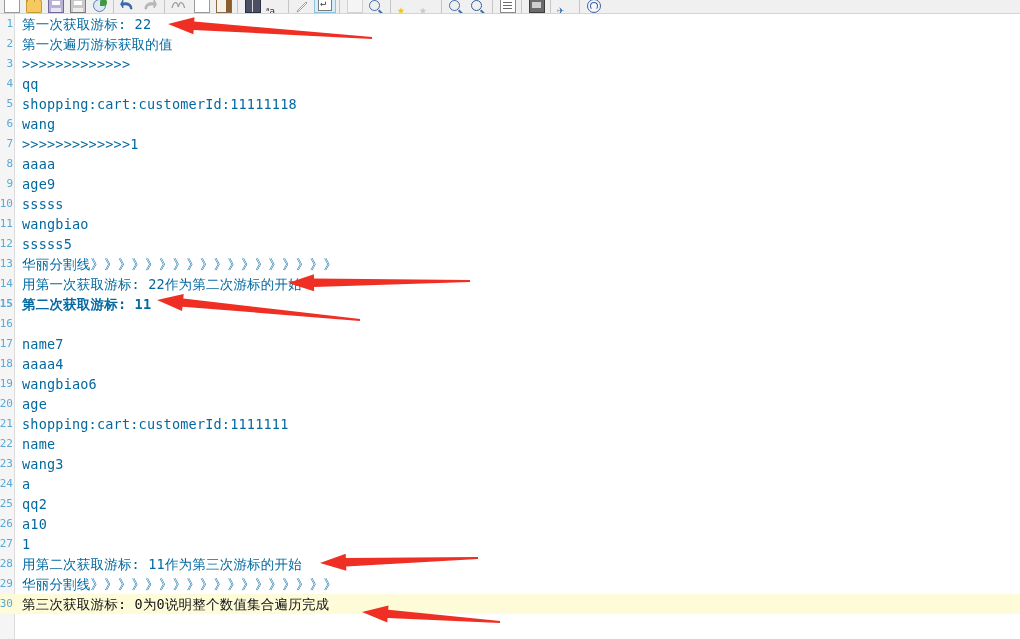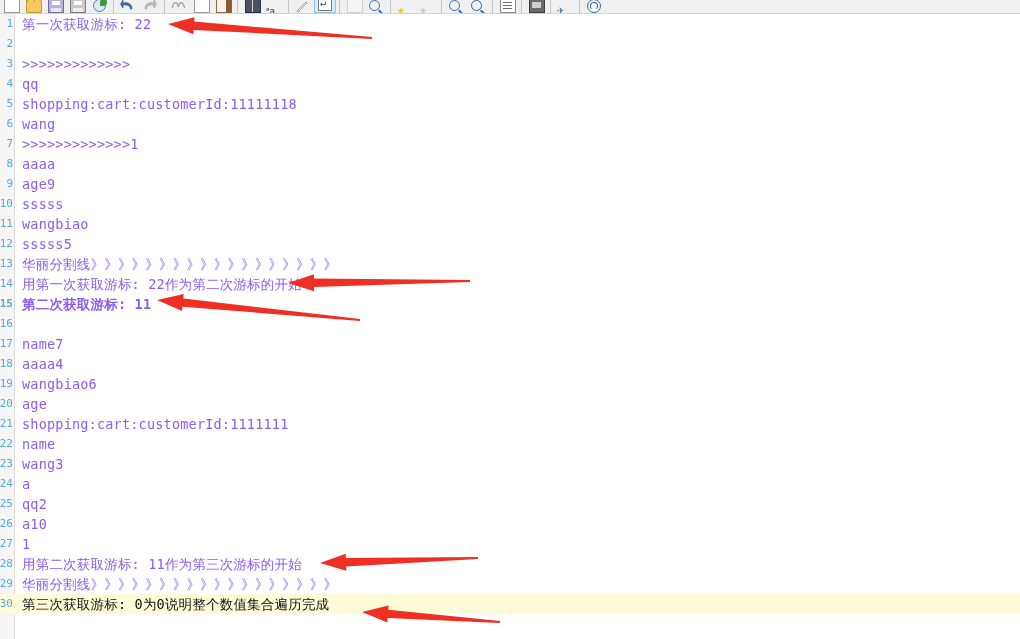--- a/index.html
+++ b/index.html
@@ -89,21 +89,21 @@
     position:absolute;left:0;top:0;width:14px;height:20px;
     text-align:right;
     font-family:"DejaVu Sans Mono","Liberation Mono",monospace;
     font-size:11px;color:#5aa9d6;
     overflow:hidden;direction:rtl;
     padding-right:1px;box-sizing:border-box;
   }
   .txt{
     position:absolute;left:22px;top:0;height:20px;
     font-family:"DejaVu Sans Mono","Liberation Mono",monospace;
-    font-size:13.5px;color:#8b5cf6;
+    font-size:13.5px;color:#0369a1;
     letter-spacing:0.2px;
   }
   .line.hl{background:#fdfbd8;}
   .line.hl .txt{color:#111;}
 </style>
 </head>
 <body>
 
 <div id="toolbar">
     <div class="tb-item">
@@ -237,21 +237,21 @@
       <span class="gl">
         <i class="oval"></i>
       </span>
     </div>
   </div>
 
 <div id="editor">
   <div id="gutter"></div>
   <div id="lines">
       <div class="line" style="top: 0px; position: absolute; left: 0px; width: 1020px;"><span class="ln">1</span><span class="txt">第一次获取游标: 22</span></div>
-      <div class="line" style="top: 20px; position: absolute; left: 0px; width: 1020px;"><span class="ln">2</span></div>
+      <div class="line" style="top: 20px; position: absolute; left: 0px; width: 1020px;"><span class="ln">2</span><span class="txt">第一次遍历游标获取的值</span></div>
       <div class="line" style="top: 40px; position: absolute; left: 0px; width: 1020px;"><span class="ln">3</span><span class="txt">&gt;&gt;&gt;&gt;&gt;&gt;&gt;&gt;&gt;&gt;&gt;&gt;&gt;</span></div>
       <div class="line" style="top: 60px; position: absolute; left: 0px; width: 1020px;"><span class="ln">4</span><span class="txt">qq</span></div>
       <div class="line" style="top: 80px; position: absolute; left: 0px; width: 1020px;"><span class="ln">5</span><span class="txt">shopping:cart:customerId:11111118</span></div>
       <div class="line" style="top: 100px; position: absolute; left: 0px; width: 1020px;"><span class="ln">6</span><span class="txt">wang</span></div>
       <div class="line" style="top: 120px; position: absolute; left: 0px; width: 1020px;"><span class="ln">7</span><span class="txt">&gt;&gt;&gt;&gt;&gt;&gt;&gt;&gt;&gt;&gt;&gt;&gt;&gt;1</span></div>
       <div class="line" style="top: 140px; position: absolute; left: 0px; width: 1020px;"><span class="ln">8</span><span class="txt">aaaa</span></div>
       <div class="line" style="top: 160px; position: absolute; left: 0px; width: 1020px;"><span class="ln">9</span><span class="txt">age9</span></div>
       <div class="line" style="top: 180px; position: absolute; left: 0px; width: 1020px;"><span class="ln">10</span><span class="txt">sssss</span></div>
       <div class="line" style="top: 200px; position: absolute; left: 0px; width: 1020px;"><span class="ln">11</span><span class="txt">wangbiao</span></div>
       <div class="line" style="top: 220px; position: absolute; left: 0px; width: 1020px;"><span class="ln">12</span><span class="txt">sssss5</span></div>

